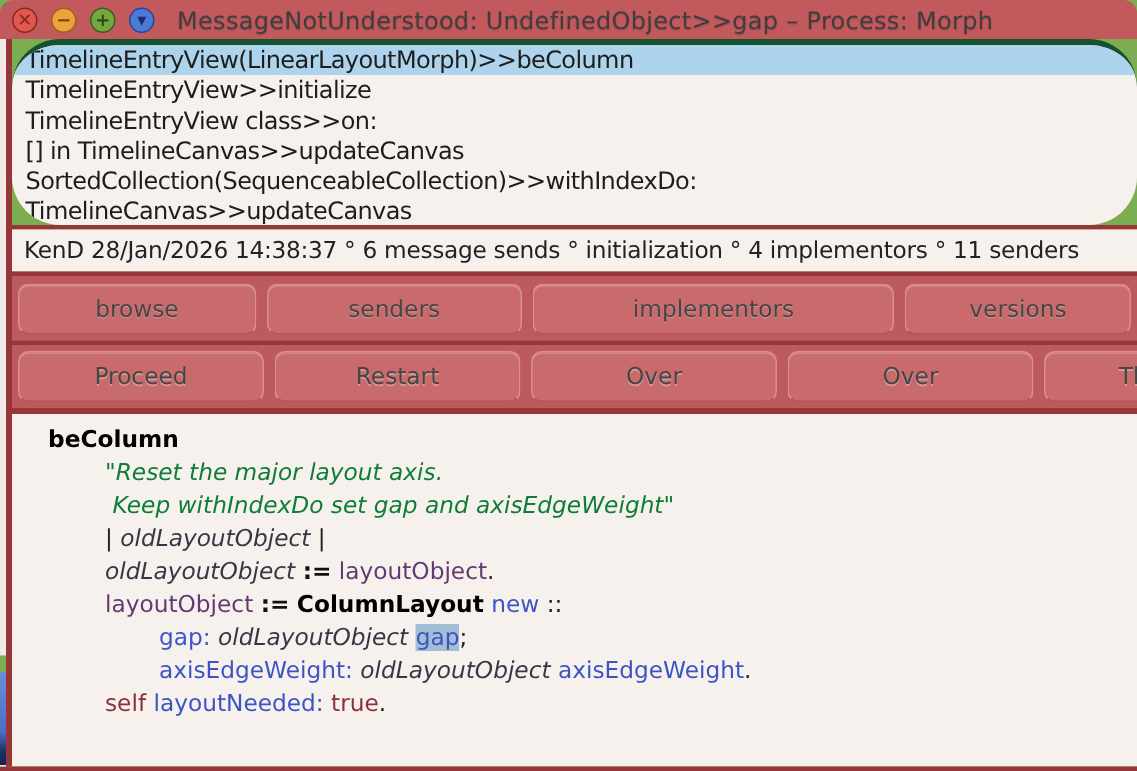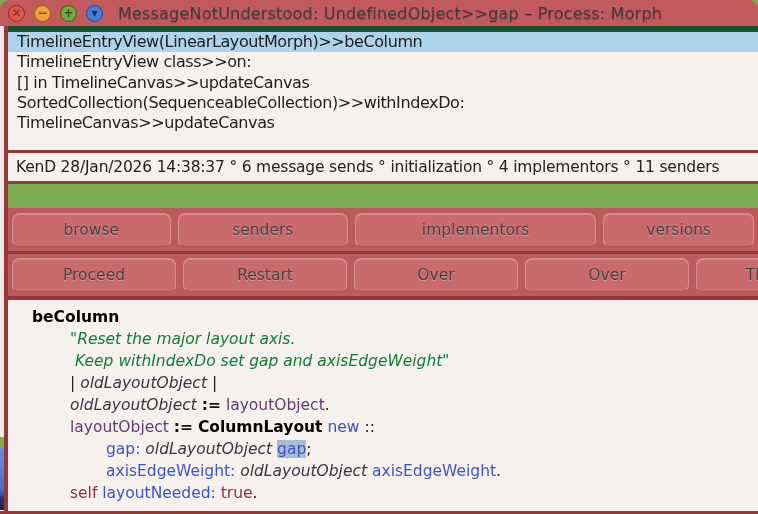--- a/index.html
+++ b/index.html
@@ -58,21 +58,21 @@
   }
   .main {
     flex:1 1 auto; min-width:0;
     display:flex; flex-direction:column;
     border-left:4px solid var(--border-dark);
   }
 
   
   .stack-pane {
     flex:0 0 124px; background:var(--pane-bg);
-    border-top:6px solid #14532d; overflow:hidden;
+    border-top:4px solid #14532d; overflow:hidden;border-radius:32px;
   }
   .stack-row {
     height:20.3px; line-height:20.3px;
     padding-left:9px;
     font-size:16px; letter-spacing:-0.4px;
     color:var(--text); white-space:nowrap;
   }
   .stack-row.sel { background:var(--selection-blue); }
 
   .sep { flex:0 0 3px; background:var(--border-dark); }
@@ -86,21 +86,21 @@
     font-size:15.5px; letter-spacing:-0.2px; color:#222;
     white-space:nowrap; overflow:hidden;
   }
 
   
   .toolbar {
     background:var(--panel);
     display:flex; align-items:center;
     padding:0 4px; gap:7px; overflow:hidden;
   }
-  .toolbar-1 { flex:0 0 43px;margin-top:24px; }
+  .toolbar-1 { flex:0 0 43px; }
   .toolbar-2 { flex:0 0 42px; }
   .tb-btn {
     height:34px; border-radius:7px;
     background:var(--button);
     border:1px solid #d88f8f; border-bottom-color:#b35557;
     box-shadow: inset 0 1px 0 rgba(255,255,255,0.22);
     color:#454545; font-size:15.5px; font-family:inherit;
     display:flex; align-items:center; justify-content:center;
     text-shadow:0 1px 0 rgba(255,255,255,0.3);
     white-space:nowrap; cursor:default;
@@ -152,20 +152,21 @@
   <div class="body-row">
     <div class="left-strip">
       <div class="fleck" id="fleck" style="background: rgb(125, 173, 82);"></div>
       <div class="bg-scrollbar"></div>
     </div>
 
     <div class="main">
 
       <div class="stack-pane" id="stack-pane">
           <div class="stack-row sel">TimelineEntryView(LinearLayoutMorph)&gt;&gt;beColumn</div>
+          <div class="stack-row">TimelineEntryView&gt;&gt;initialize</div>
           <div class="stack-row">TimelineEntryView class&gt;&gt;on:</div>
           <div class="stack-row">[] in TimelineCanvas&gt;&gt;updateCanvas</div>
           <div class="stack-row">SortedCollection(SequenceableCollection)&gt;&gt;withIndexDo:</div>
           <div class="stack-row">TimelineCanvas&gt;&gt;updateCanvas</div>
         </div>
 
       <div class="sep"></div>
 
       <div class="status-bar">
         <span>KenD 28/Jan/2026 14:38:37 ° 6 message sends ° initialization ° 4 implementors ° 11 senders</span>

